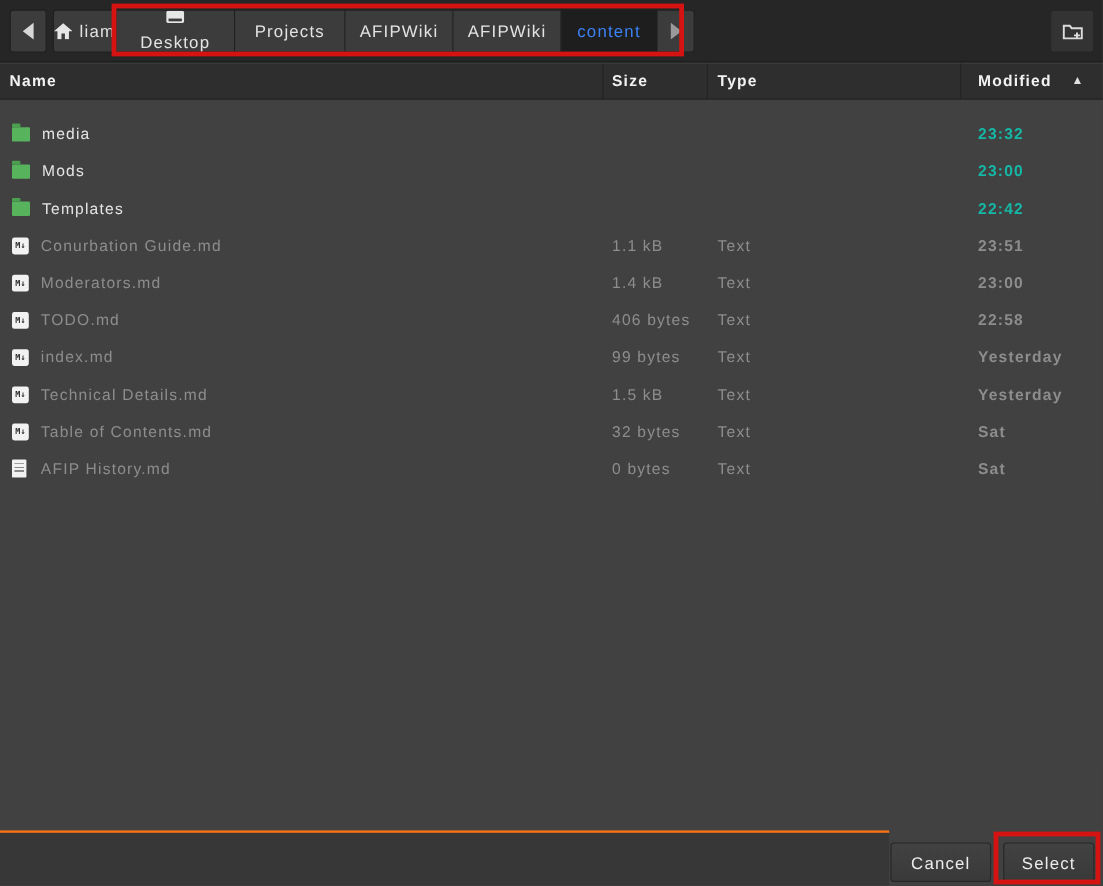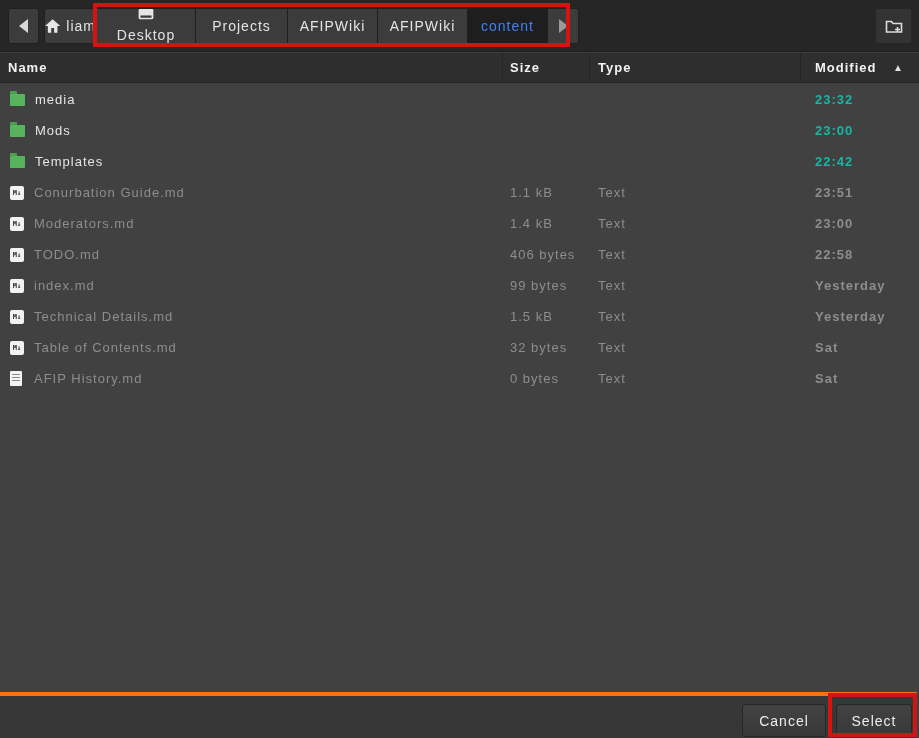--- a/index.html
+++ b/index.html
@@ -87,21 +87,21 @@
   .h-modified { left: 815px; }
   .h-sep { position: absolute; top: 0; width: 1px; height: 30px; background: #242424; }
   .sort-arrow { position: absolute; left: 893px; top: 9px; font-size: 10px; color: #e0e0e0; letter-spacing: 0; }
 
   
   .filelist {
     position: absolute; top: 84px; left: 0; width: 919px; height: 608px;
     background: #414141;
   }
   .row { position: relative; height: 31px; font-size: 13px; }
-  .cell { position: absolute; top: 0; height: 31px; display: flex; align-items: center; }
+  .cell { position: absolute; top: 12px; height: 31px; display: flex; align-items: center; }
   .c-name { left: 10px; gap: 10px; }
   .c-size { left: 510px; }
   .c-type { left: 598px; }
   .c-modified { left: 815px; }
   .row.folder .c-name { color: #e4e4e4; }
   .row.folder .c-modified { color: #14b8a6; font-weight: bold; }
   .row.file { color: #8d8d8d; }
   .row.file .c-modified { font-weight: bold; color: #8d8d8d; }
 
   .folder-icon {
@@ -123,22 +123,22 @@
     width: 12px; height: 15px; background: #f2f2f2; border-radius: 1px;
     flex: 0 0 auto; position: relative; margin-right: 2px;
   }
   .txt-icon::before {
     content: ""; position: absolute; left: 2px; top: 3px; width: 8px; height: 9px;
     background: repeating-linear-gradient(#8a8a8a 0 1px, transparent 1px 3px);
   }
 
   
   .footer {
-    position: absolute; top: 692px; left: 0; width: 917px; height: 46px;
-    background: #373737; border-top: 4px solid #f97316;
+    position: absolute; top: 692px; left: 0; width: 741px; height: 46px;
+    background: #373737; border-top: 2px solid #f97316;
   }
   .dlg-btn {
     position: absolute; top: 8px; height: 33px;
     background: linear-gradient(#424242, #393939);
     border: 1px solid #272727;
     border-radius: 3px;
     color: #ececec; font-size: 14px;
     display: flex; align-items: center; justify-content: center;
     cursor: default;
   }

